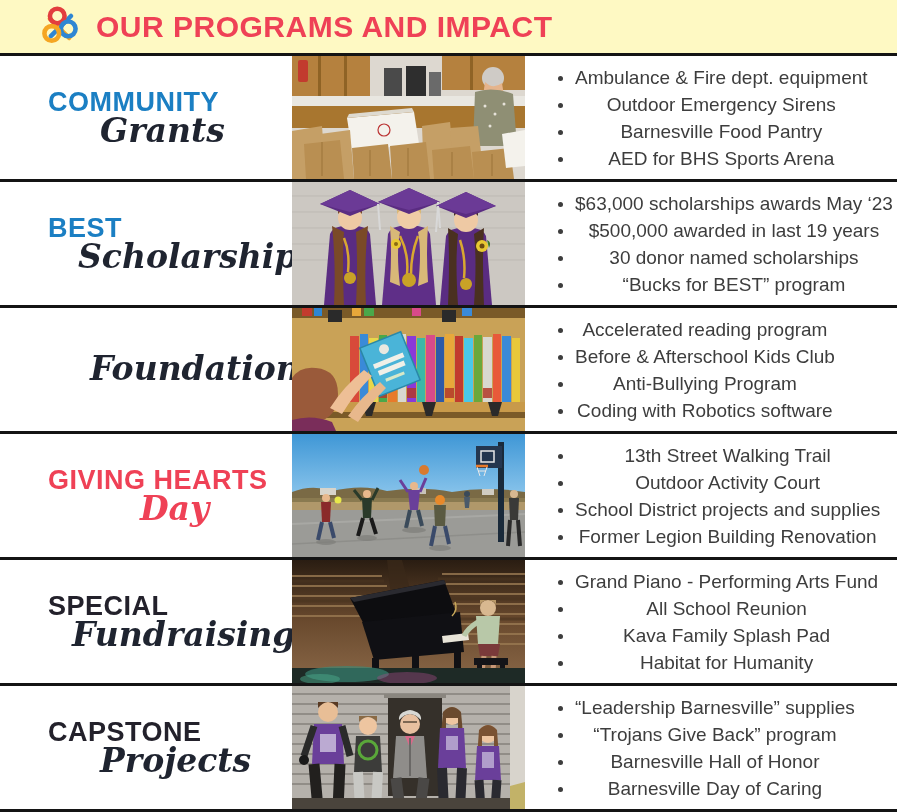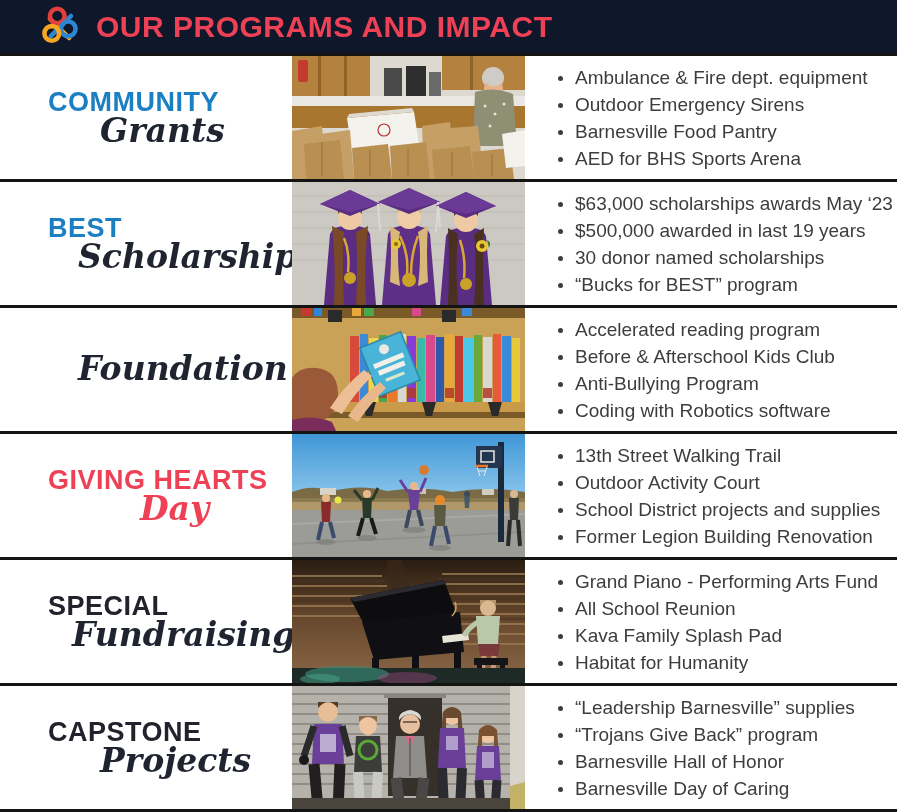--- a/index.html
+++ b/index.html
@@ -1,43 +1,43 @@
 <!DOCTYPE html>
 <html><head>
 <meta charset="utf-8">
 <style>
   html,body{margin:0;padding:0;background:#ffffff;}
-  .page{width:897px;height:812px;position:relative;overflow:hidden;background:#0f172a;
+  .page{width:897px;height:812px;position:relative;overflow:hidden;background:#fef9c3;
         font-family:"Liberation Sans", sans-serif;}
   
   .header{height:53px;display:flex;align-items:center;padding-left:38px;box-sizing:border-box;}
   .logo{width:44px;height:44px;flex:0 0 auto;}
   .logo svg{width:44px;height:44px;display:block;}
   .header-title{color:#EF4156;font-weight:bold;font-size:30px;letter-spacing:.5px;margin-left:14px;white-space:nowrap;}
   .divider{height:3px;background:#141414;width:897px;}
   
   .row{height:123px;display:flex;background:#fff;}
   .titlecol{width:292px;box-sizing:border-box;display:flex;flex-direction:column;justify-content:center;padding-left:48px;}
   .title-main{font-size:27px;font-weight:bold;letter-spacing:.5px;line-height:1.05;}
   .title-script{font-family:"DejaVu Serif", serif;font-style:italic;font-weight:bold;font-size:33px;line-height:1.0;margin-top:-2px;margin-left:42px;white-space:nowrap;}
   .t-blue{color:#1B7FC3}
   .t-red{color:#EF4156}
   .t-dark{color:#23212B}
   .t-ink{color:#1F2430}
   .row.r1 .title-script{margin-left:52px}
   .row.r2 .title-script{margin-left:30px}
-  .row.r3 .title-script{margin-left:30px}
+  .row.r3 .title-script{margin-left:42px}
   .row.r4 .title-script{margin-left:92px}
   .row.r5 .title-script{margin-left:24px}
   .row.r6 .title-script{margin-left:52px}
   .photocol{width:233px;height:123px;flex:0 0 auto;overflow:hidden;}
   .photocol svg{display:block;width:233px;height:123px;}
   .listcol{flex:1;display:flex;align-items:center;box-sizing:border-box;padding-left:30px;padding-right:4px;}
   ul.bullets{margin:0;padding-left:20px;list-style:disc;}
-  ul.bullets li{font-size:19px;color:#3D3D3D;line-height:27px;white-space:nowrap;}
+  ul.bullets li{font-size:19px;color:#3D3D3D;line-height:27px;white-space:nowrap;text-align:center;}
   ul.bullets li::marker{color:#3D3D3D;font-size:17px;}
 </style>
 </head>
 <body>
 
 <div class="page">
 
   <div class="header">
     <span class="logo">
       <svg viewBox="0 0 48 48" aria-hidden="true">

